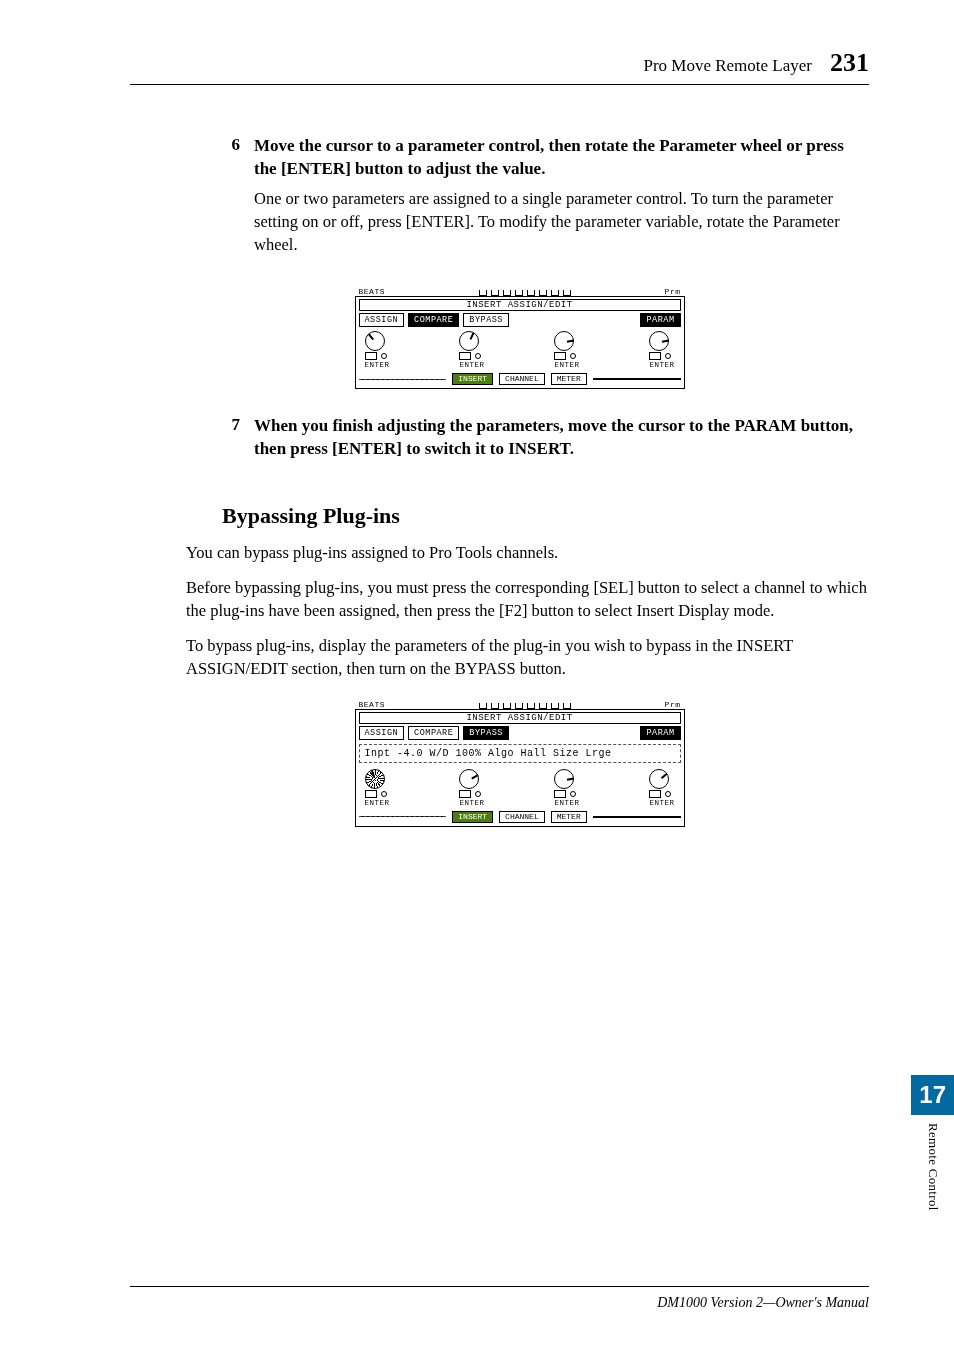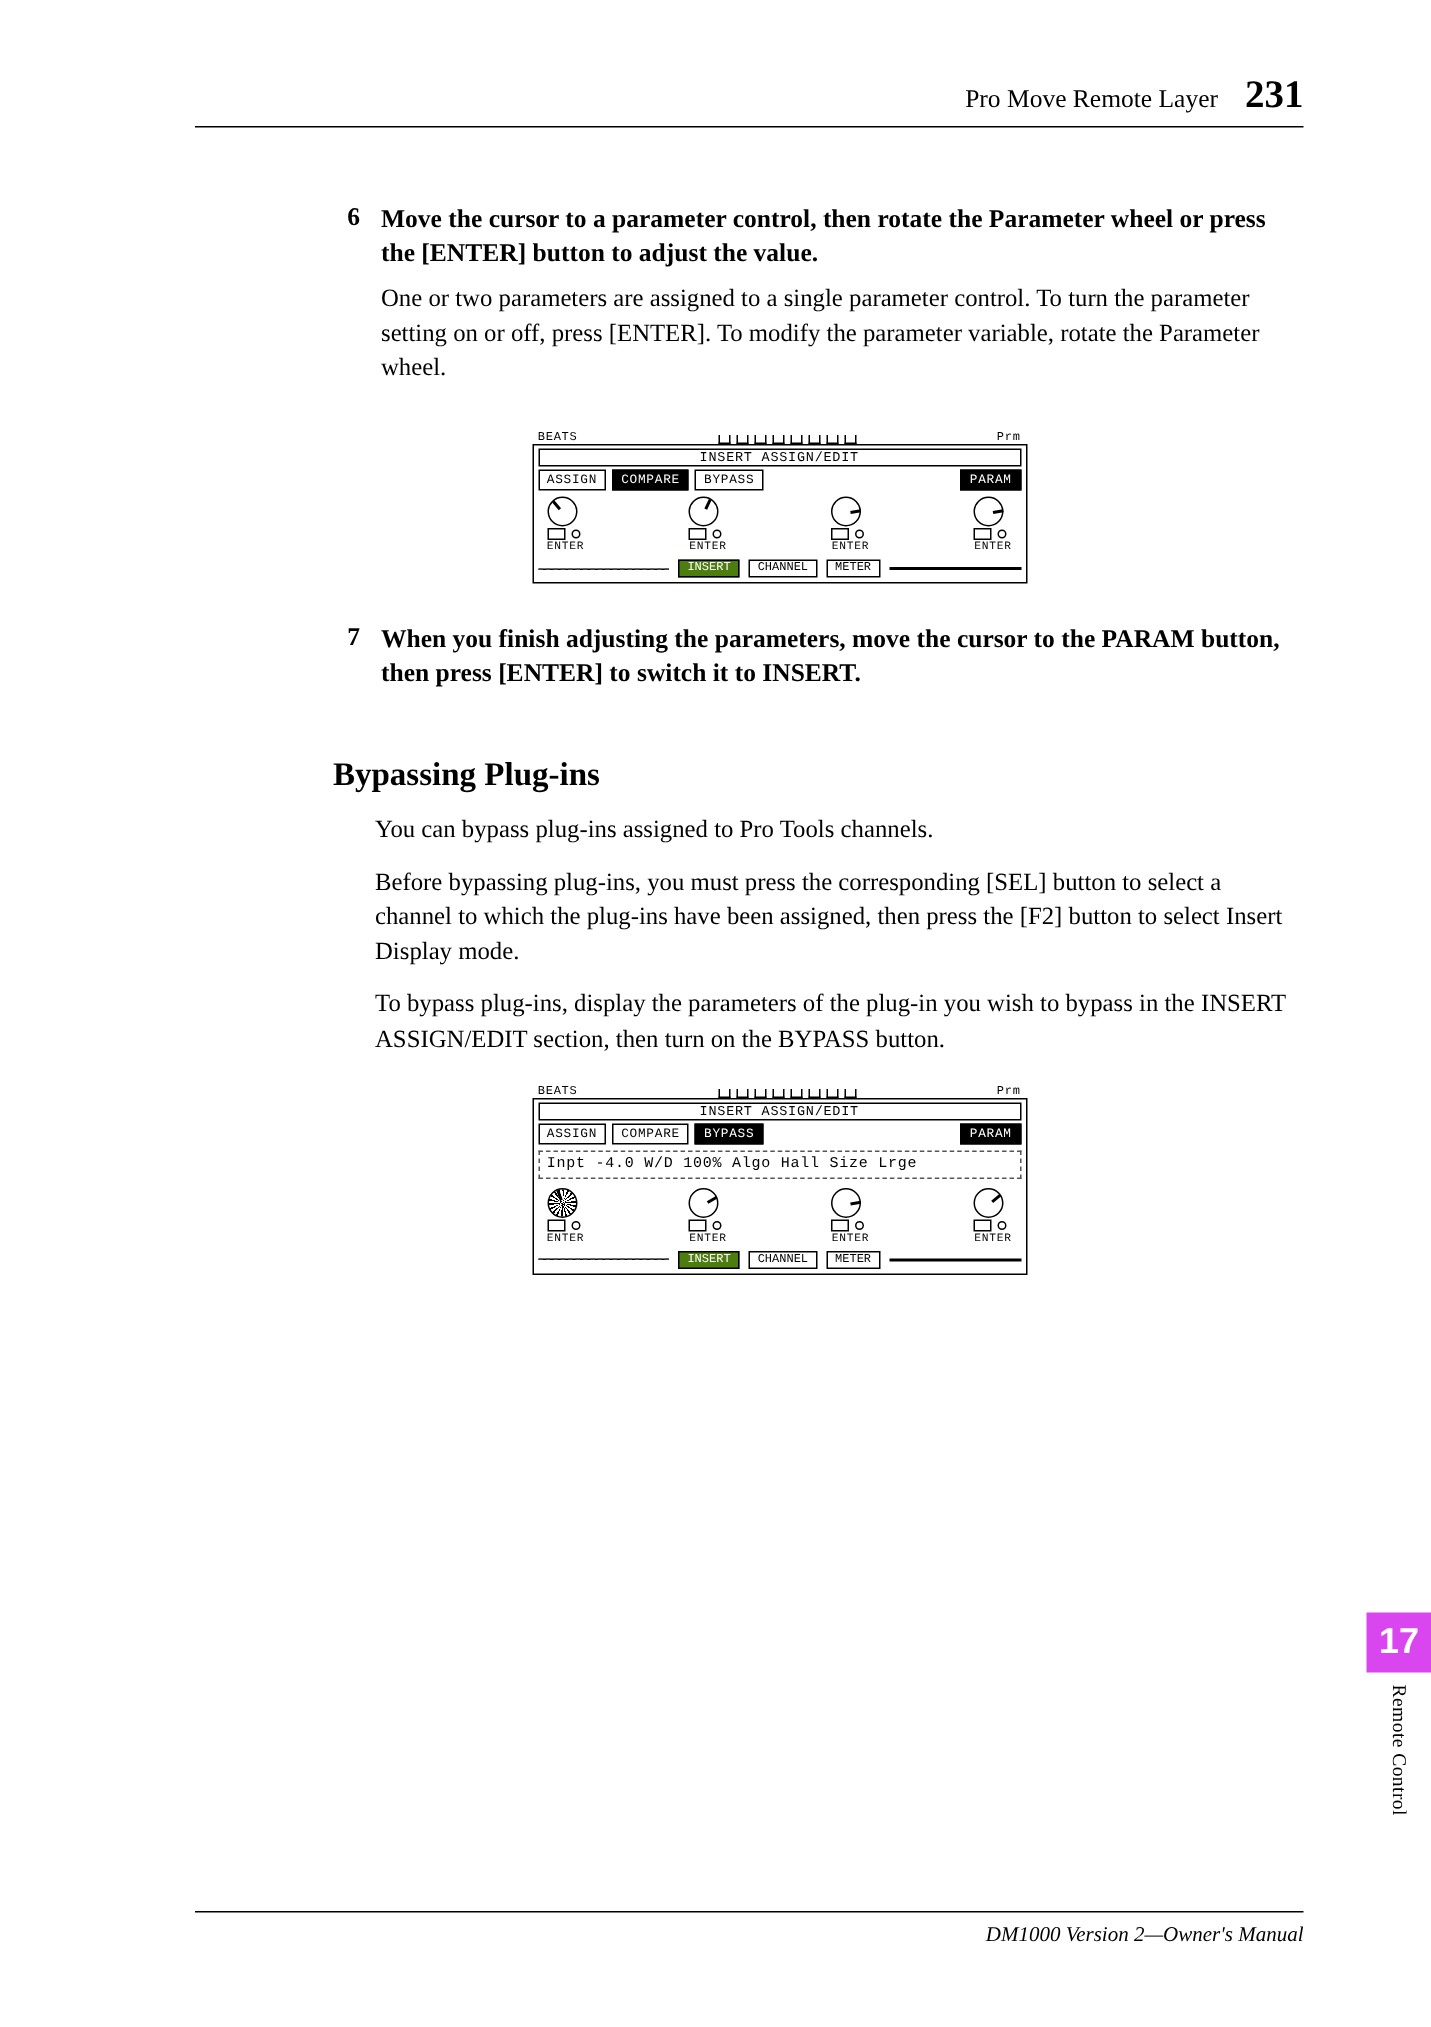--- a/index.html
+++ b/index.html
@@ -7,21 +7,21 @@
   .page { position: relative; width: 954px; height: 1351px; padding: 48px 85px 60px 130px; }
   .header { display: flex; justify-content: flex-end; align-items: baseline; gap: 18px; border-bottom: 1.5px solid #000; padding-bottom: 6px; margin-bottom: 50px; }
   .header-title { font-size: 17px; }
   .header-page { font-size: 26px; font-weight: bold; }
   .content { position: relative; }
   .step { display: flex; gap: 14px; margin-bottom: 8px; }
   .step-num { width: 110px; flex: none; text-align: right; font-weight: bold; font-size: 17px; }
   .step-body { flex: 1; }
   .step-heading { font-weight: bold; font-size: 17px; line-height: 1.35; margin-bottom: 6px; }
   .step-para { font-size: 16.5px; line-height: 1.4; margin-bottom: 12px; }
-  .indent-block { margin-left: 120px; }
+  .indent-block { margin-left: 56px; }
   .section-heading { font-size: 22px; font-weight: bold; margin: 36px 0 12px 92px; font-family: Liberation Serif, serif; }
   .figure-wrap { display:flex; justify-content:center; margin: 14px 0 26px 40px; }
 
   
   .lcd { width: 330px; font-family: "Courier New", monospace; font-size: 10px; color:#000; }
   .lcd-toprow { display:flex; justify-content:space-between; align-items:flex-end; font-size:8px; letter-spacing:0.5px; height:14px; padding:0 4px; }
   .lcd-toprow .ticks { display:flex; gap:4px; }
   .lcd-toprow .ticks span { display:inline-block; width:8px; height:6px; border:1px solid #000; border-top:none; }
   .lcd-frame { border:1.5px solid #000; padding:2px 3px 3px 3px; }
   .lcd-titlebar { text-align:center; font-size:9px; border:1px solid #000; margin-bottom:2px; letter-spacing:0.5px; padding:0 2px; }
@@ -38,24 +38,24 @@
   .knob-dot  { width:6px; height:6px; border:1.2px solid #000; border-radius:50%; }
   .knob-label { font-size:7.5px; letter-spacing:0.5px; }
   .lcd-tabs { display:flex; align-items:center; gap:6px; margin-top:4px; font-size:8px; }
   .lcd-tab { border:1px solid #000; padding:0 5px; line-height:10px; }
   .lcd-tab.inv { background:#4d7c0f; color:#fff; }
   .lcd-tabs .rule { flex:1; height:2px; background:#000; }
   .lcd-tabs .rule.thin { height:0; border-top:1px dashed #444; }
 
   
   .side-tab { position:absolute; right:0; bottom:140px; display:flex; flex-direction:column; align-items:center; }
-  .side-chapter { background:#d946ef; color:#fff; font-size:24px; font-weight:bold; font-family:Arial,sans-serif; padding:6px 8px; min-width:34px; text-align:center; }
+  .side-chapter { background:#0369a1; color:#fff; font-size:24px; font-weight:bold; font-family:Arial,sans-serif; padding:6px 8px; min-width:34px; text-align:center; }
   .side-label { writing-mode: vertical-rl; font-size:13px; margin-top:8px; letter-spacing:0.3px; }
 
-  .footer { position:absolute; bottom:52px; right:85px; left:130px; border-top:1px solid #000; padding-top:8px; text-align:right; font-style:italic; font-size:14px; }
+  .footer { position:absolute; bottom:40px; right:85px; left:130px; border-top:1px solid #000; padding-top:8px; text-align:right; font-style:italic; font-size:14px; }
 </style>
 </head>
 <body>
 
 <div class="page">
 
   <div class="header">
     <span class="header-title">Pro Move Remote Layer</span>
     <span class="header-page">231</span>
   </div>

